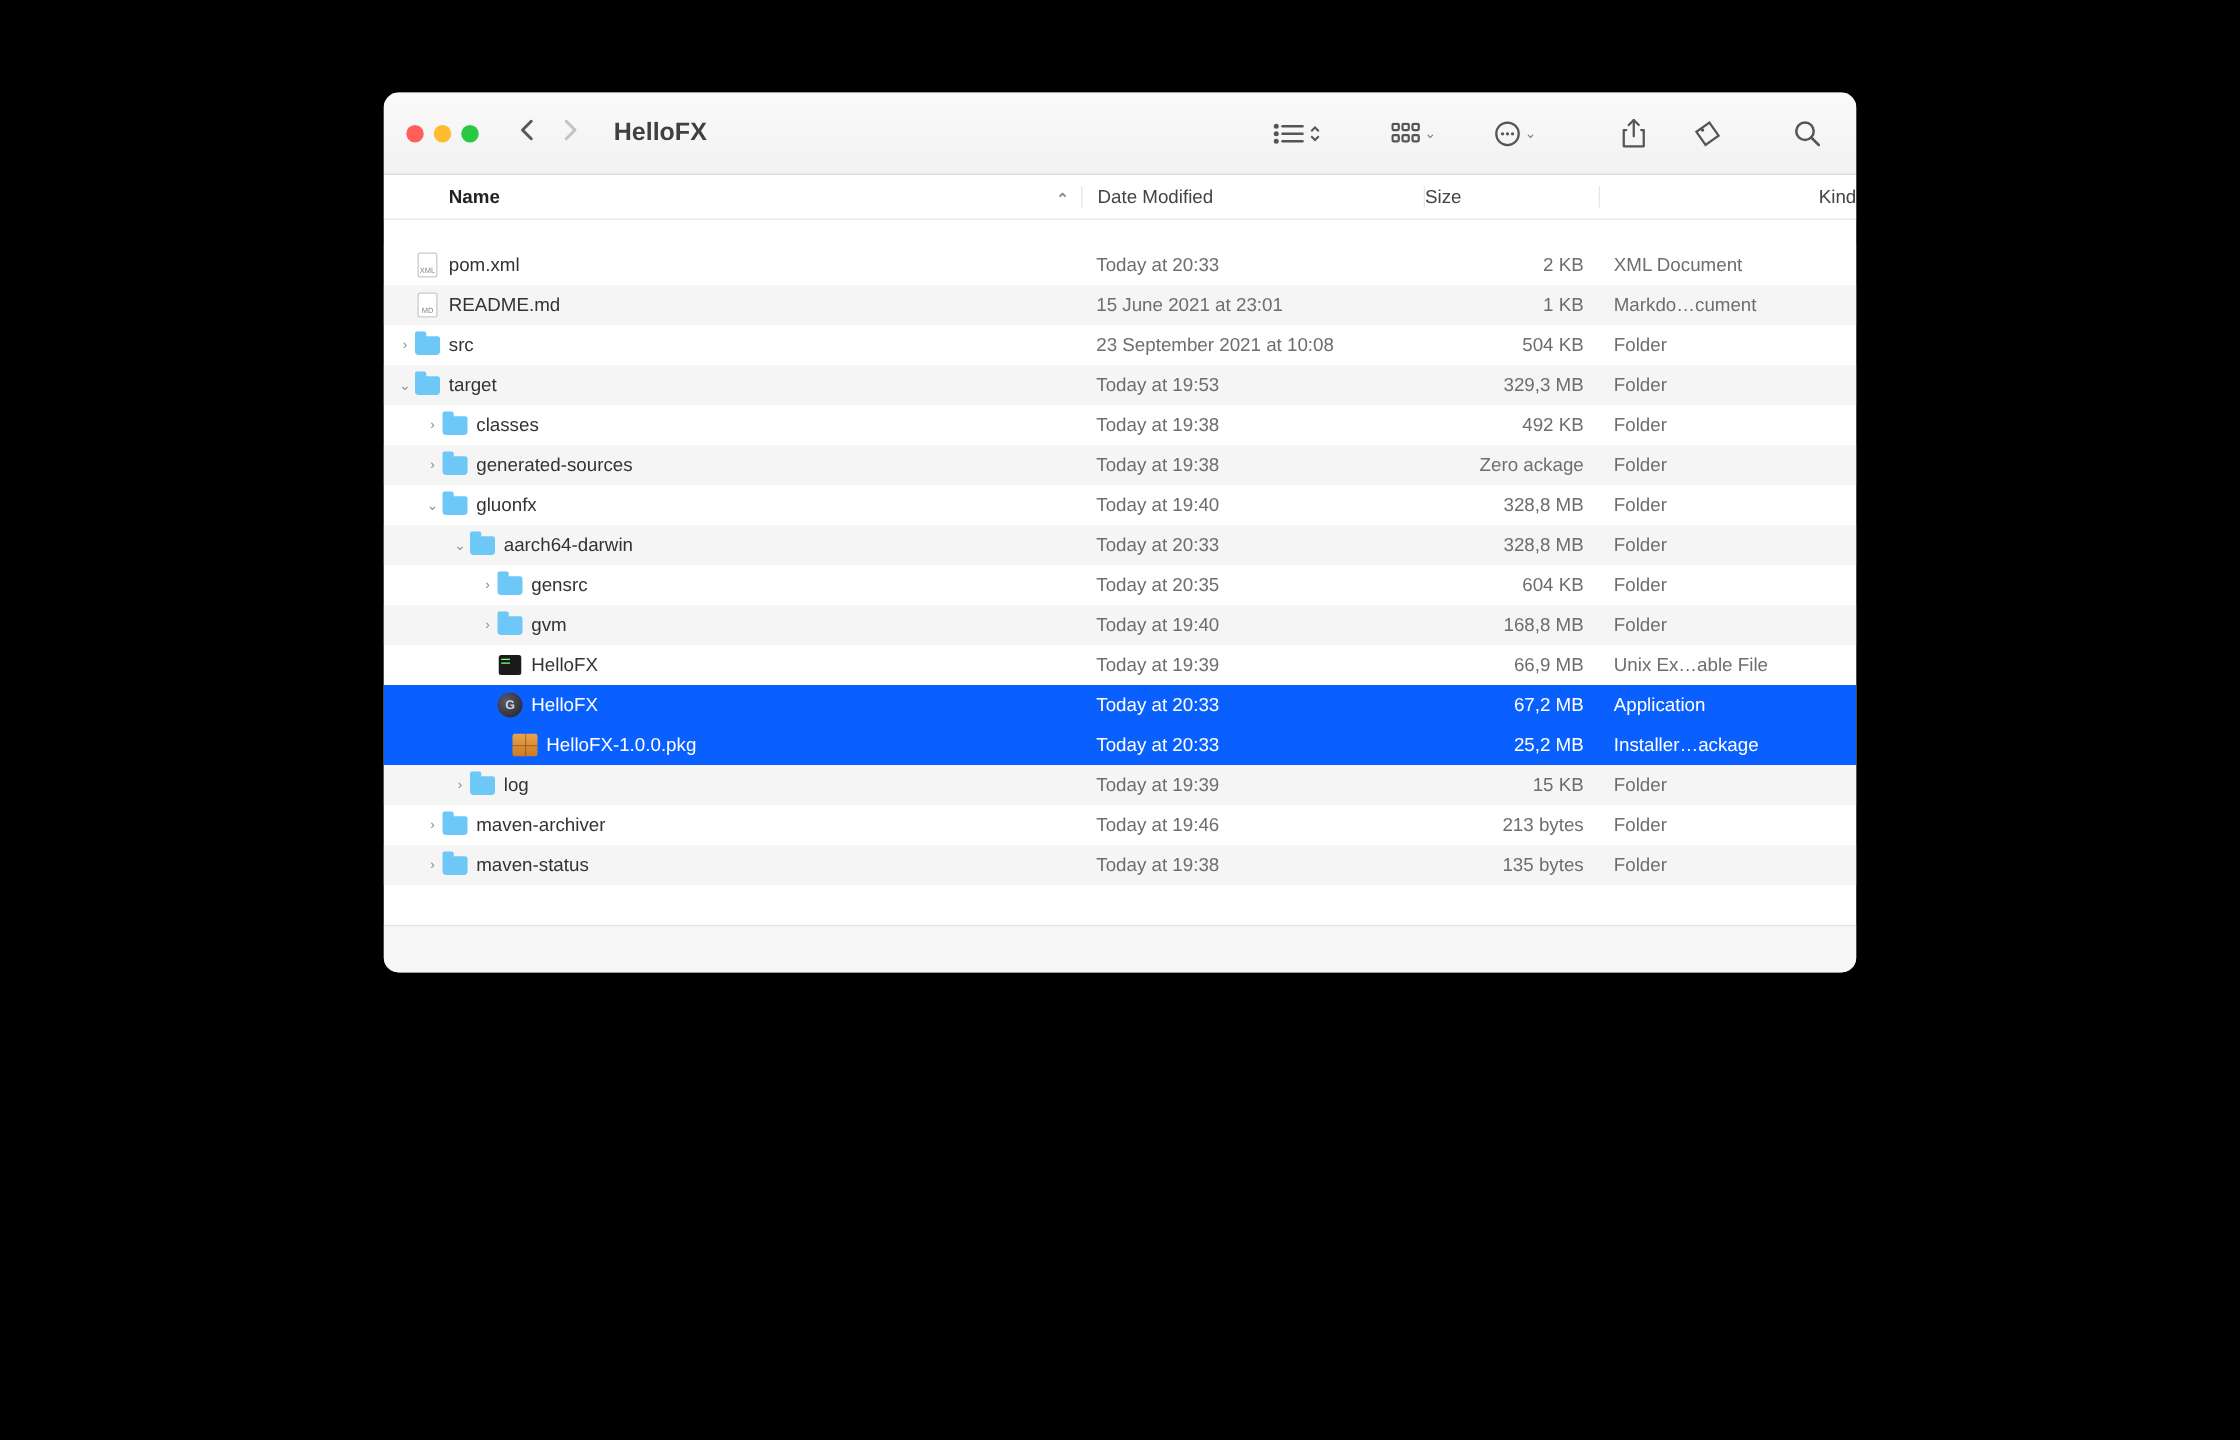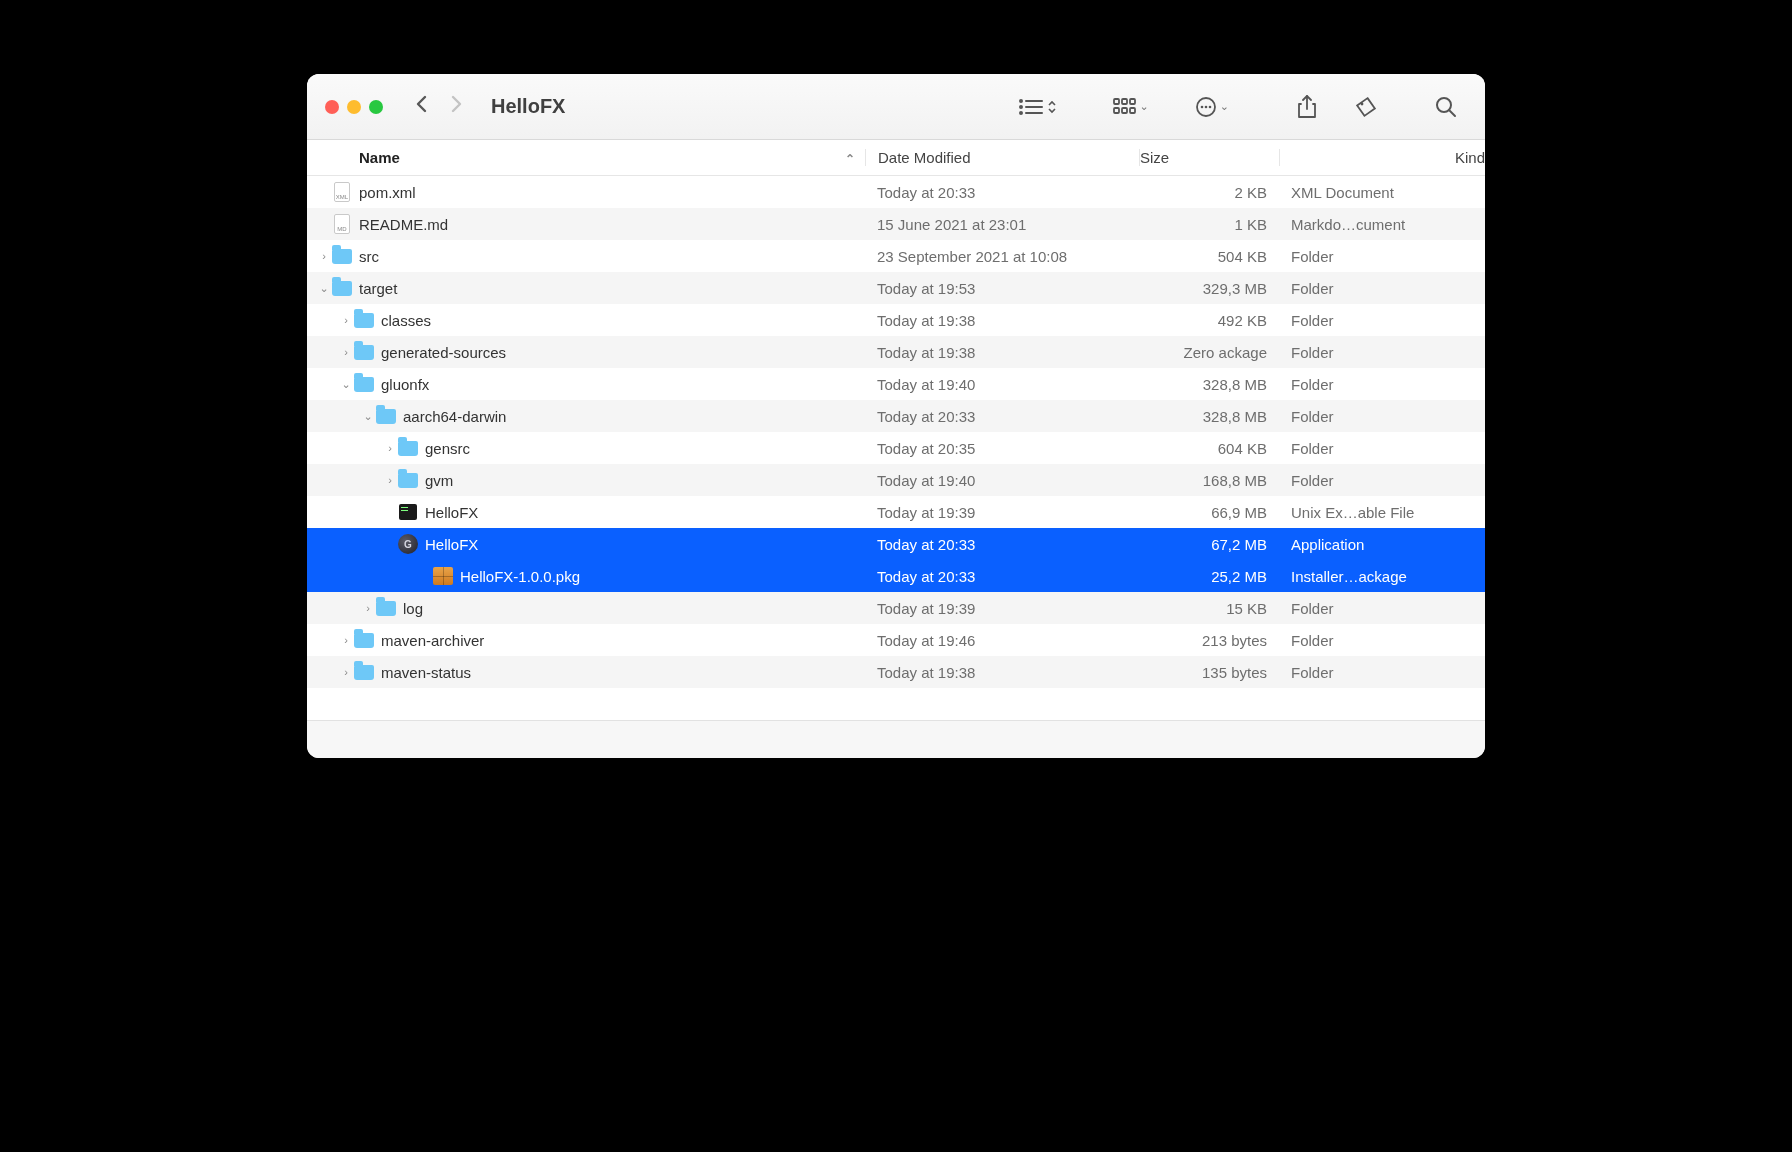--- a/index.html
+++ b/index.html
@@ -45,21 +45,21 @@
     border-bottom:1px solid #e6e6e6;
     display:flex; align-items:center;
     font-size:15px; color:#444;
   }
   .col-name { width:558px; padding-left:52px; font-weight:600; color:#222; display:flex; align-items:flex-end; justify-content:space-between; padding-right:10px;}
   .col-date { width:274px; padding-left:12px; border-left:1px solid #e6e6e6; }
   .col-size { width:140px; border-left:1px solid #e6e6e6; }
   .col-kind { flex:1;     padding-left:12px; border-left:1px solid #e6e6e6;text-align:right; }
   .chev-up { font-size:12px; color:#888; }
 
-  .rows { background:#fff; }
+  .rows { background:#fff;margin-top:20px; }
   .row {
     height:32px; display:flex; align-items:center;
     font-size:15px; color:#333;
   }
   .row.alt { background:#f5f5f5; }
   .row.sel { background:#0a60ff; color:#fff; }
   .row.sel .r-date,.row.sel .r-size,.row.sel .r-kind { color:#fff; }
   .r-name { width:558px; display:flex; align-items:center; overflow:hidden; white-space:nowrap; }
   .r-date { width:274px; padding-left:12px; color:#6e6e6e; }
   .r-size { width:140px; text-align:right; padding-right:12px; color:#6e6e6e; }
@@ -324,21 +324,21 @@
           <span class="ficon">
             <span class="appicon">G</span>
           </span>
           <span>HelloFX</span>
         </div>
         <div class="r-date">Today at 20:33</div>
         <div class="r-size">67,2 MB</div>
         <div class="r-kind">Application</div>
       </div>
       <div class="row sel">
-        <div class="r-name" style="padding-left:111px">
+        <div class="r-name" style="padding-left:88px">
           <span class="disclosure"></span>
           <span class="ficon">
             <span class="pkgicon"></span>
           </span>
           <span>HelloFX-1.0.0.pkg</span>
         </div>
         <div class="r-date">Today at 20:33</div>
         <div class="r-size">25,2 MB</div>
         <div class="r-kind">Installer…ackage</div>
       </div>

